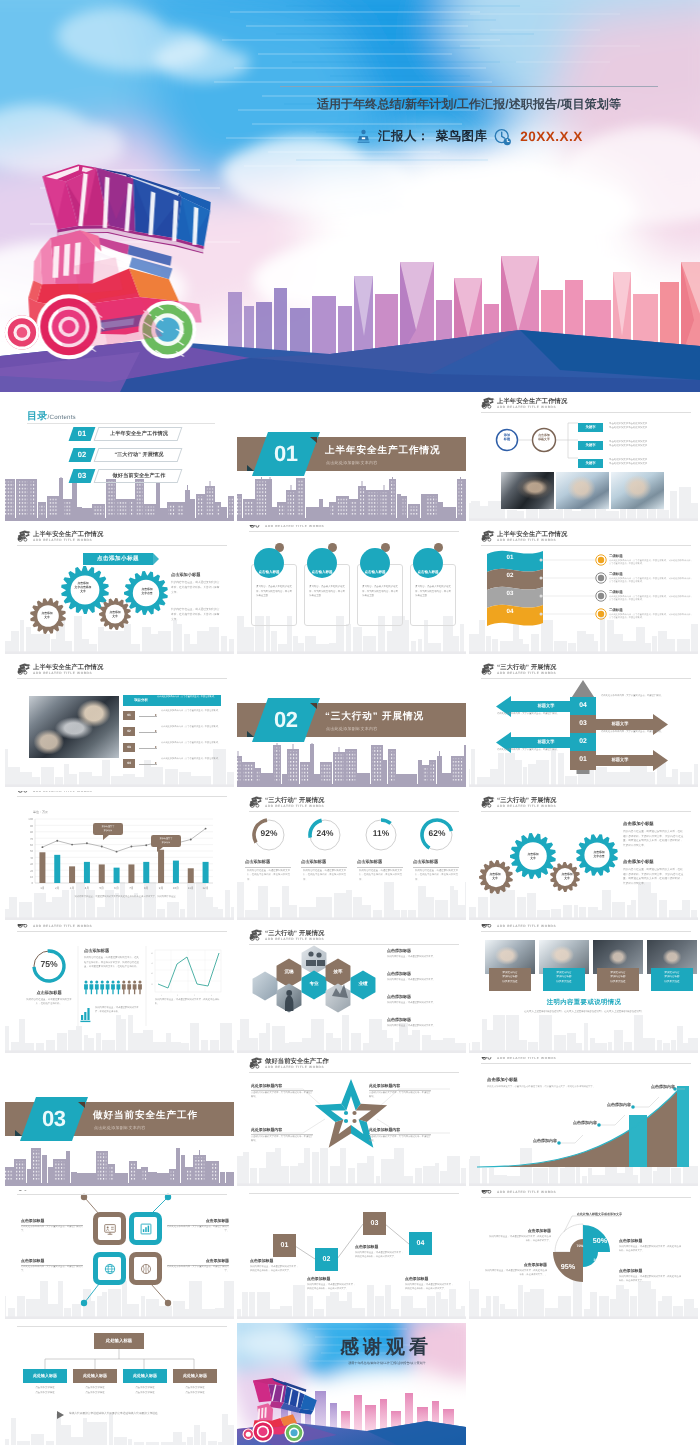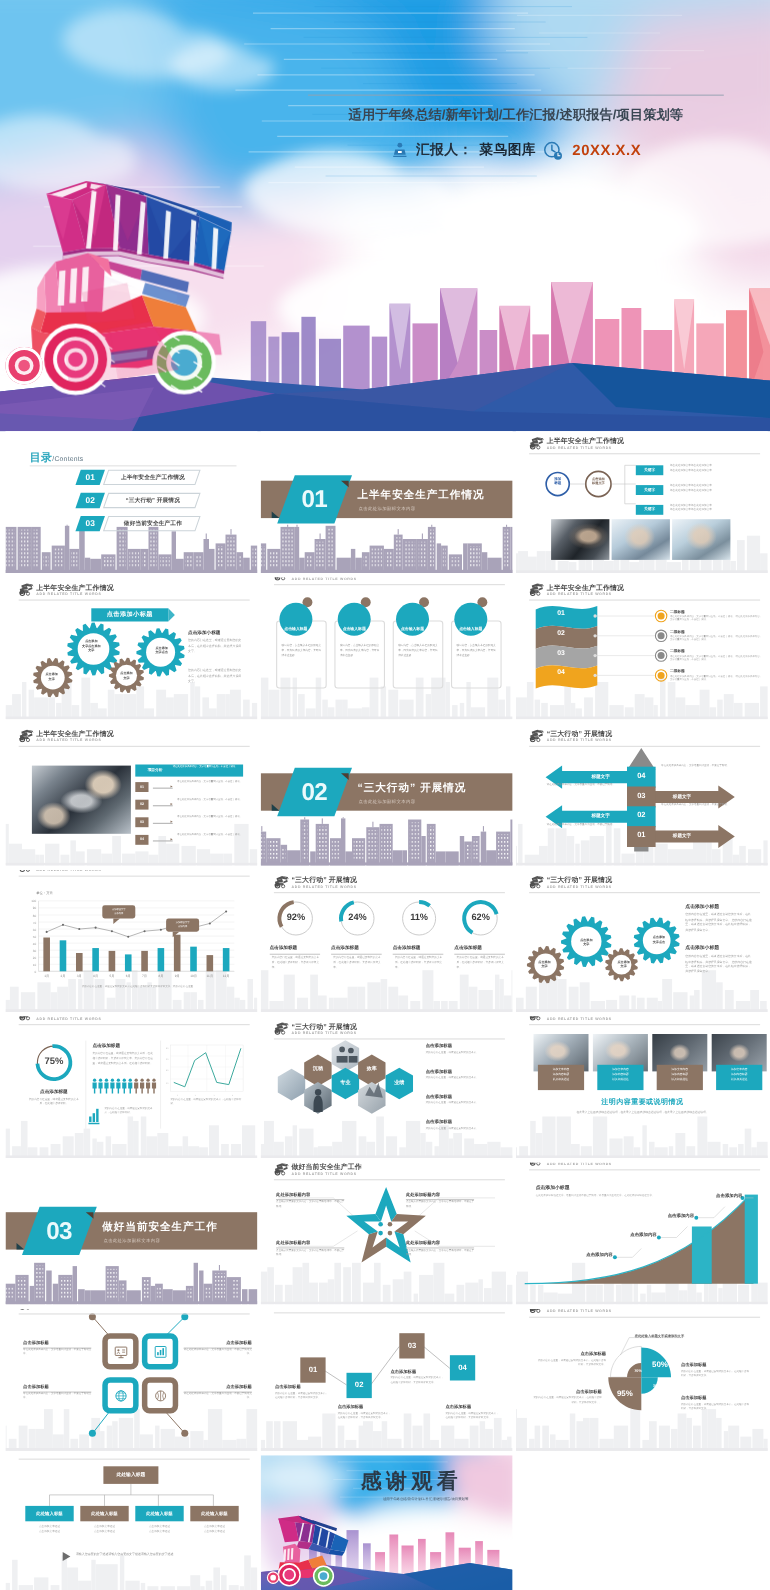--- a/index.html
+++ b/index.html
@@ -168,21 +168,21 @@
 
 .oc-root{position:absolute;left:89px;top:10px;width:50px;height:16px;line-height:16px;text-align:center;font-size:4.4px;font-weight:bold;color:#fff;background:#8C7564;z-index:3}
 .oc-n{position:absolute;top:46px;width:44px;height:14px;line-height:14px;text-align:center;font-size:4px;font-weight:bold;color:#fff;z-index:3}
 .oc-s{position:absolute;top:63px;width:44px;text-align:center;font-size:2.4px;line-height:1.9;color:#9a9a9a;z-index:3}
 .oc-play{position:absolute;left:52px;top:88px;width:0;height:0;border-left:7px solid #6d6d6d;border-top:4.5px solid transparent;border-bottom:4.5px solid transparent;z-index:3}
 .oc-f{position:absolute;left:64px;top:89px;width:142px;font-size:2.7px;line-height:1.6;color:#8a8a8a;z-index:3}
 
 
 .thanks{overflow:hidden}
 .th-bg{position:absolute;left:0;top:0;width:229px;height:129px}
-.th-t{position:absolute;left:64px;top:11px;width:146px;text-align:center;font-size:19px;font-weight:bold;color:#2b3947;letter-spacing:4px;z-index:3}
+.th-t{position:absolute;left:76px;top:11px;width:146px;text-align:center;font-size:19px;font-weight:bold;color:#2b3947;letter-spacing:4px;z-index:3}
 .th-s{position:absolute;left:86px;top:38px;width:128px;text-align:center;font-size:3.1px;color:#455260;z-index:3}
 
 </style>
 </head>
 <body>
 
 <div class="page">
 
 <div class="hero">
   <svg class="hero-sky" viewBox="0 0 700 392" preserveAspectRatio="none">

